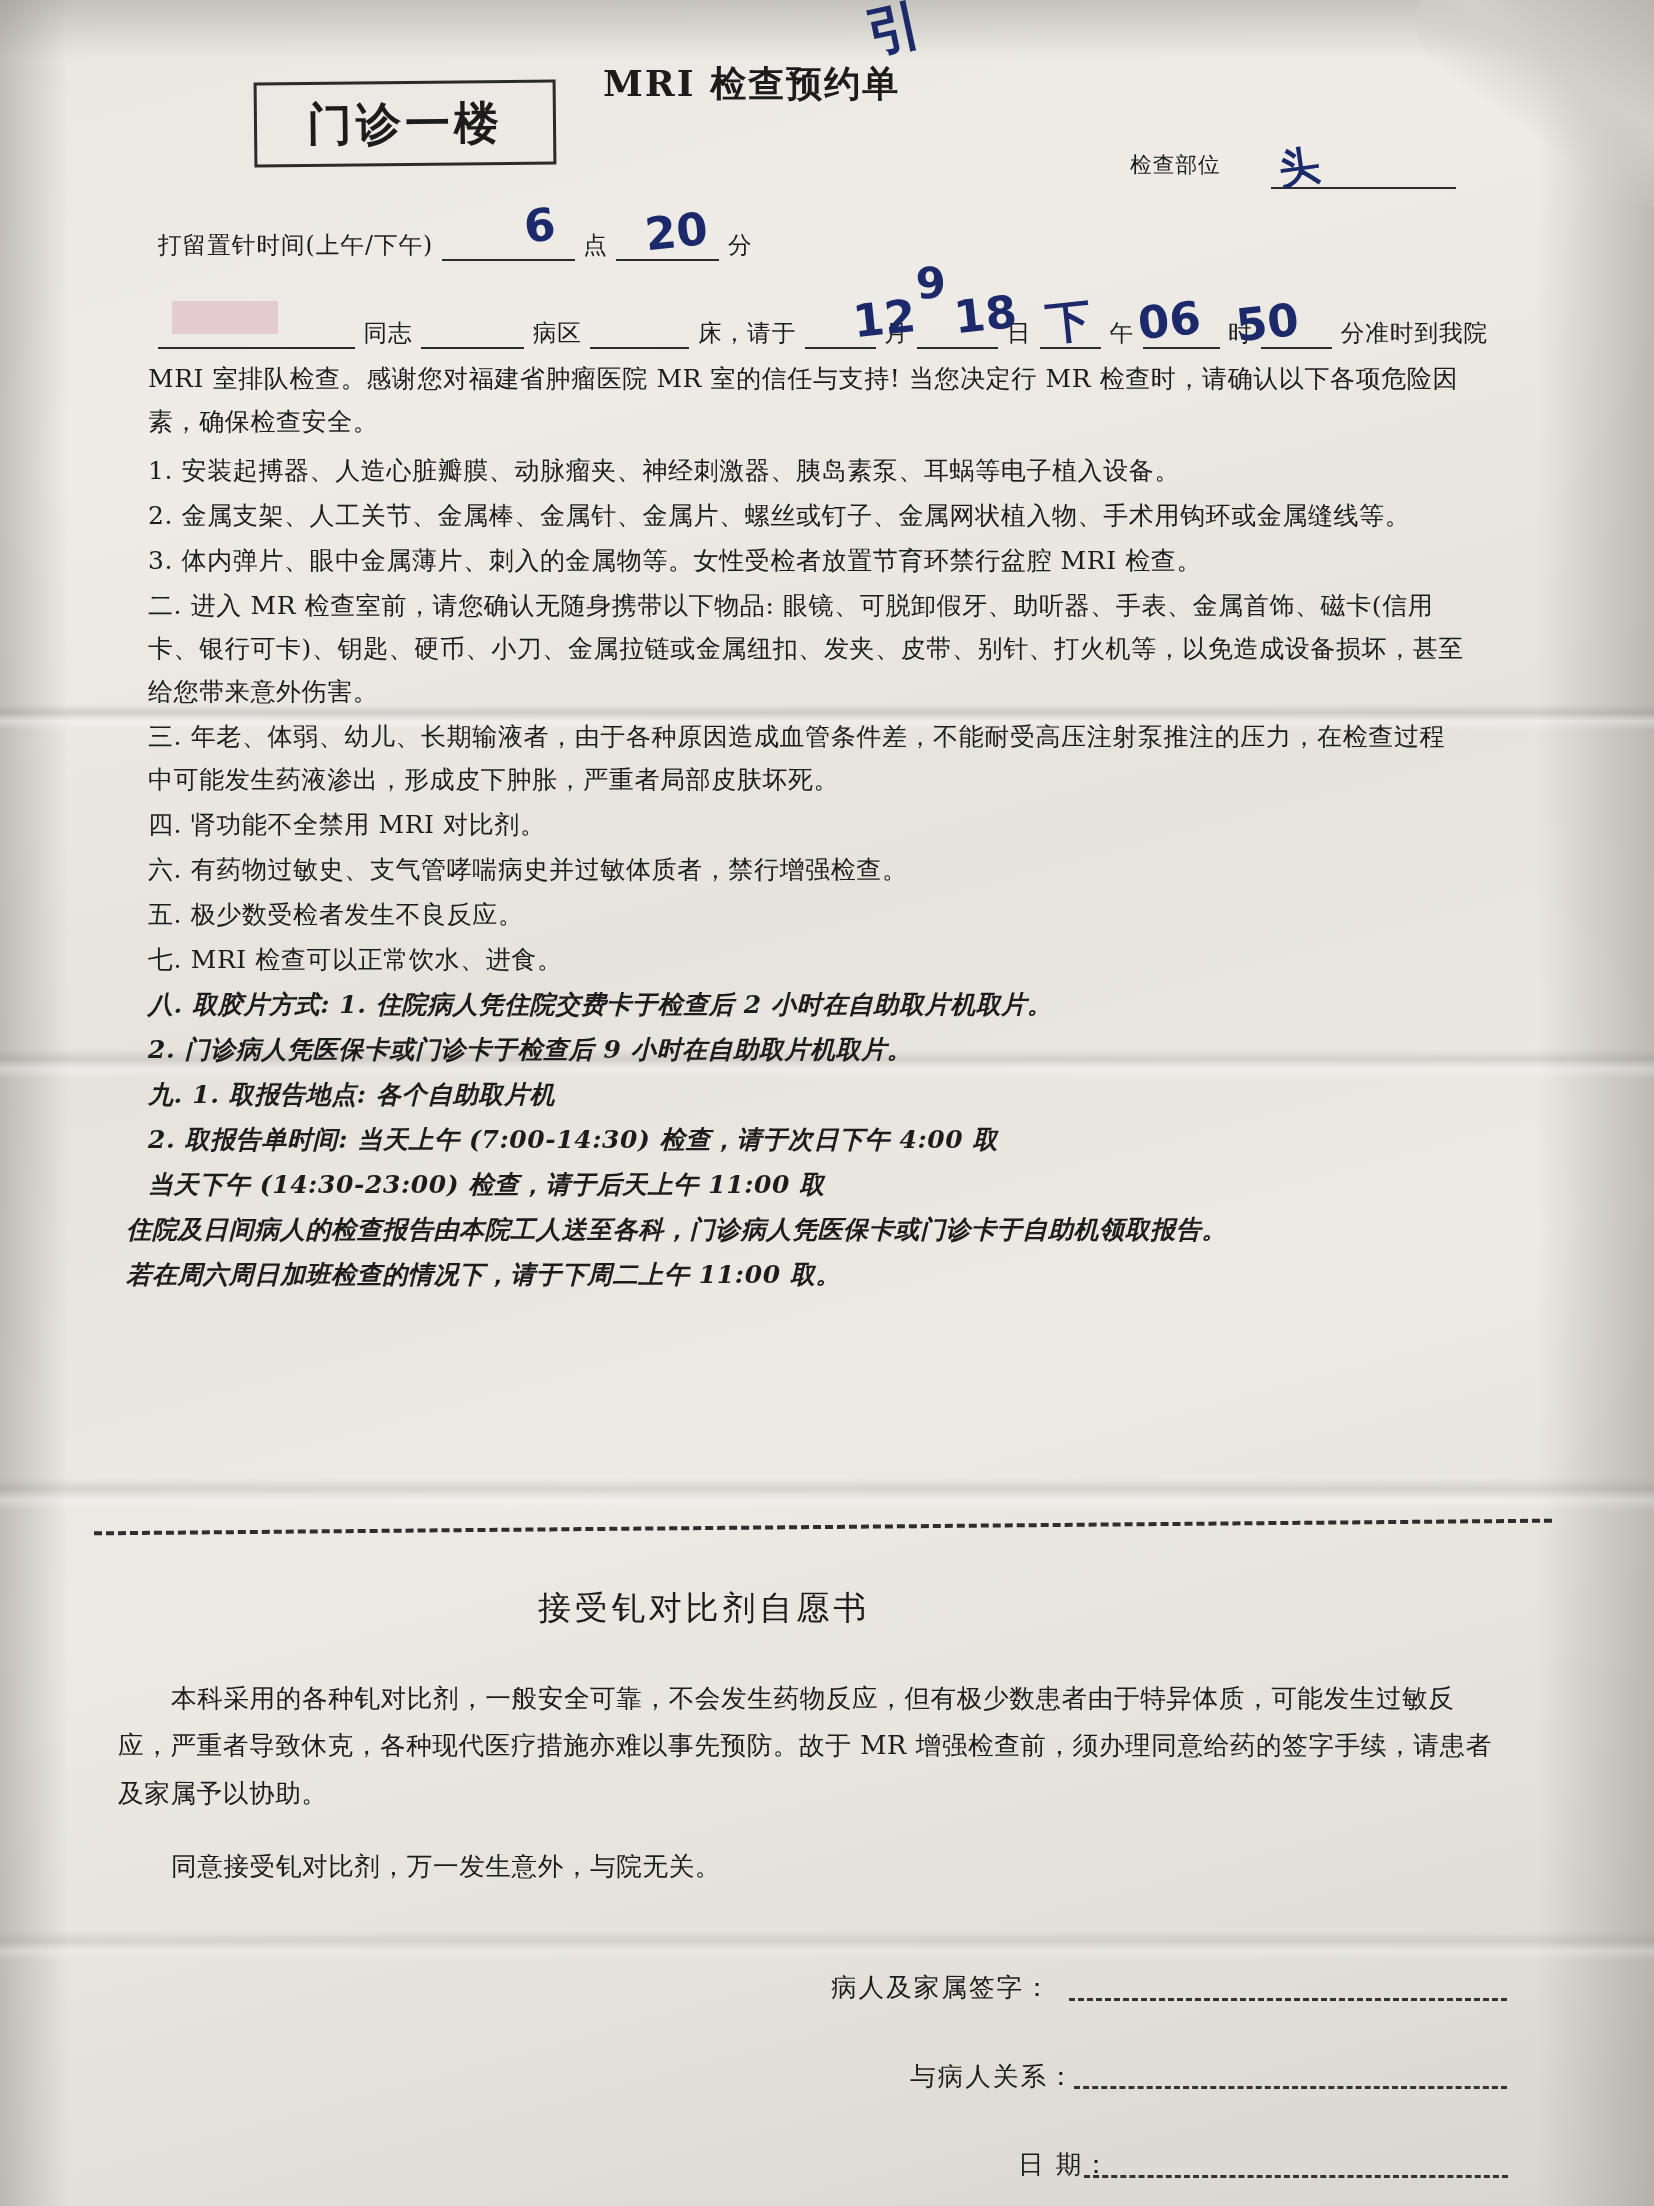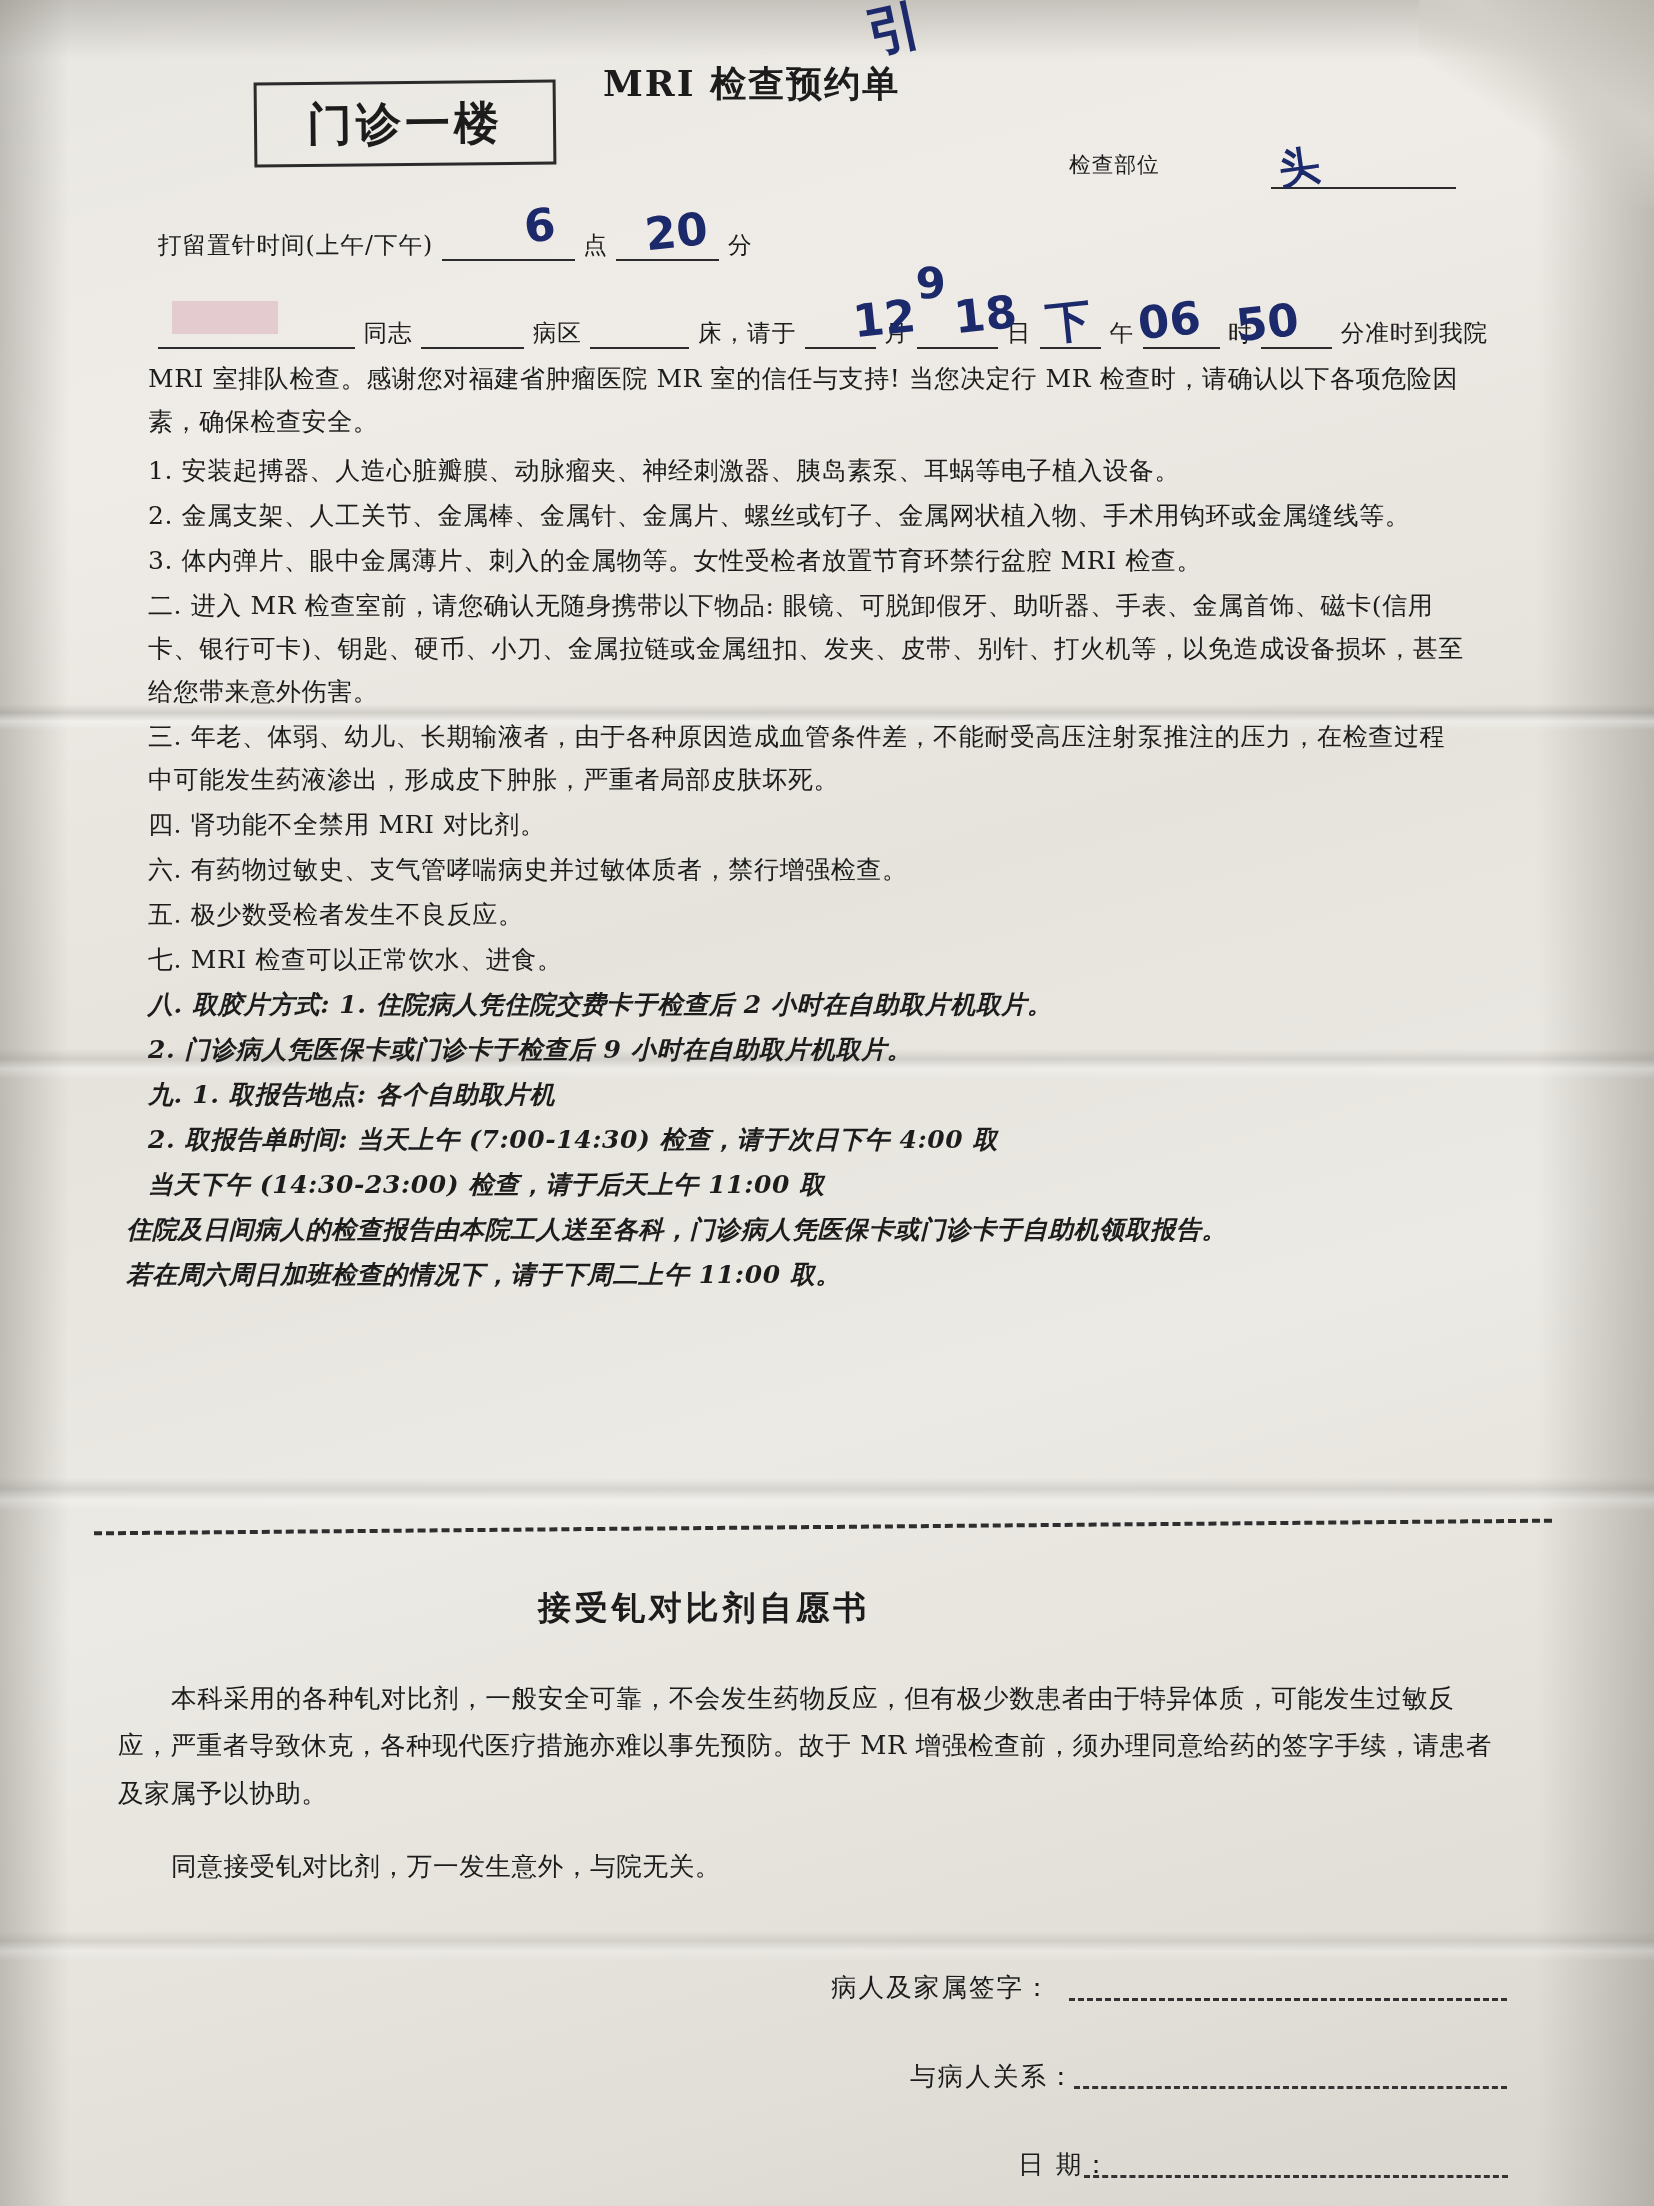--- a/index.html
+++ b/index.html
@@ -81,21 +81,21 @@
     top: 59px;
     font-size: 37px;
     font-weight: 700;
     line-height: 1.35;
     letter-spacing: 2px;
   }
   .title-block .t2 { font-size: 36px; }
 
   .part-label {
     position: absolute;
-    left: 1069px;
+    left: 1130px;
     top: 150px;
     font-size: 21.7px;
     letter-spacing: 1px;
   }
   .part-line {
     position: absolute;
     left: 1271px;
     top: 187px;
     width: 185px;
     border-bottom: 2px solid #2c2c2c;
@@ -160,21 +160,21 @@
   }
 
   
   .consent-title {
     position: absolute;
     left: 0;
     top: 1586px;
     width: 1408px;
     text-align: center;
     font-size: 33px;
-    font-weight: 700;
+    font-weight: 400;
     letter-spacing: 3.9px;
   }
   .consent-body {
     position: absolute;
     left: 118px;
     top: 1675px;
     width: 1379px;
     font-size: 25.6px;
     line-height: 1.85;
     letter-spacing: 0.6px;

